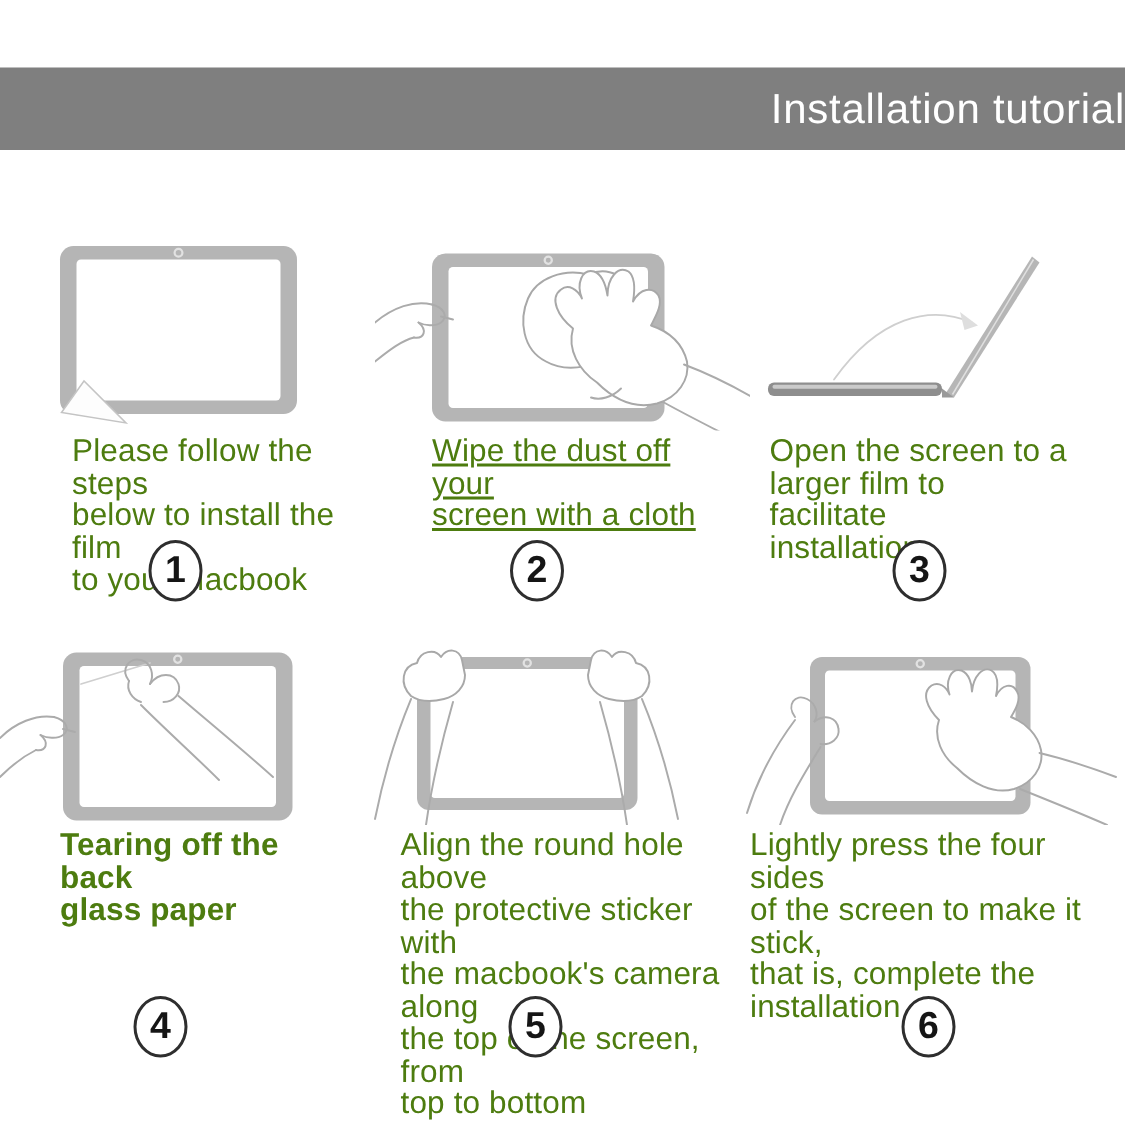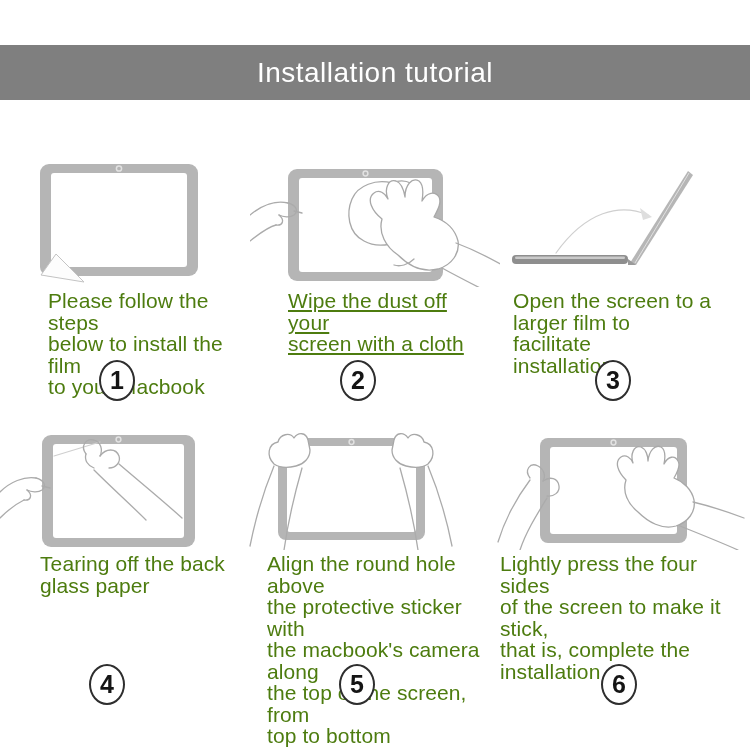--- a/index.html
+++ b/index.html
@@ -1,28 +1,28 @@
 <!DOCTYPE html>
 <html><head>
 <meta charset="utf-8">
 <style>
   html,body{margin:0;padding:0;background:#fff;}
   #page{position:relative;width:750px;height:750px;background:#ffffff;overflow:hidden;
         font-family:"Liberation Sans","DejaVu Sans",sans-serif;}
   
   .header-bar{position:absolute;left:0;top:45px;width:750px;height:55px;background:#7f7f7f;
-              display:flex;align-items:center;justify-content:center;}
+              display:flex;align-items:center;justify-content:flex-end;}
   .header-title{color:#ffffff;font-size:28px;letter-spacing:.5px;}
   
   .caption{position:absolute;color:#4d7c0f;font-size:21px;line-height:21.5px;
            white-space:pre-line;letter-spacing:.1px;}
   .c1{left:48px;top:290px;width:190px;}
   .c2{left:288px;top:290px;width:190px;text-decoration:underline;}
   .c3{left:513px;top:290px;width:200px;}
-  .c4{left:40px;top:553px;width:190px;}
+  .c4{left:40px;top:553px;width:190px;font-weight:bold;}
   .c5{left:267px;top:553px;width:215px;}
   .c6{left:500px;top:553px;width:235px;}
   
   .badge{position:absolute;width:36px;height:41px;border:2px solid #2e2e2e;border-radius:50%;
          box-sizing:border-box;display:flex;align-items:center;justify-content:center;
          font-size:25px;font-weight:bold;color:#151515;background:#fff;}
   .b1{left:99px;top:360px;}  .b2{left:340px;top:360px;} .b3{left:595px;top:360px;}
   .b4{left:89px;top:664px;}  .b5{left:339px;top:664px;} .b6{left:601px;top:664px;}
   
   .illu{position:absolute;}

